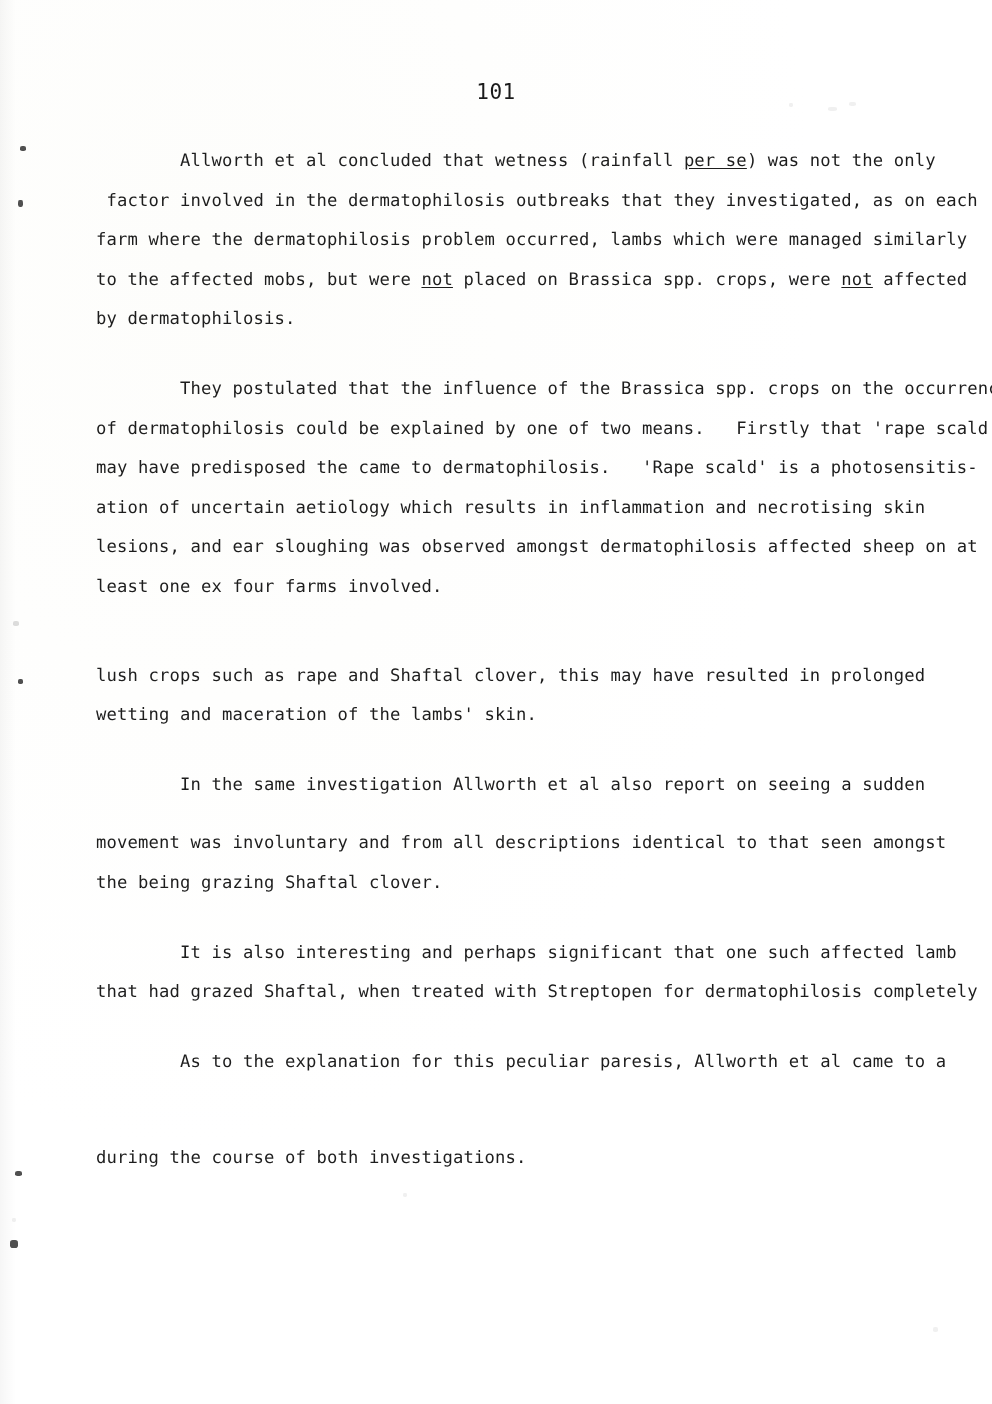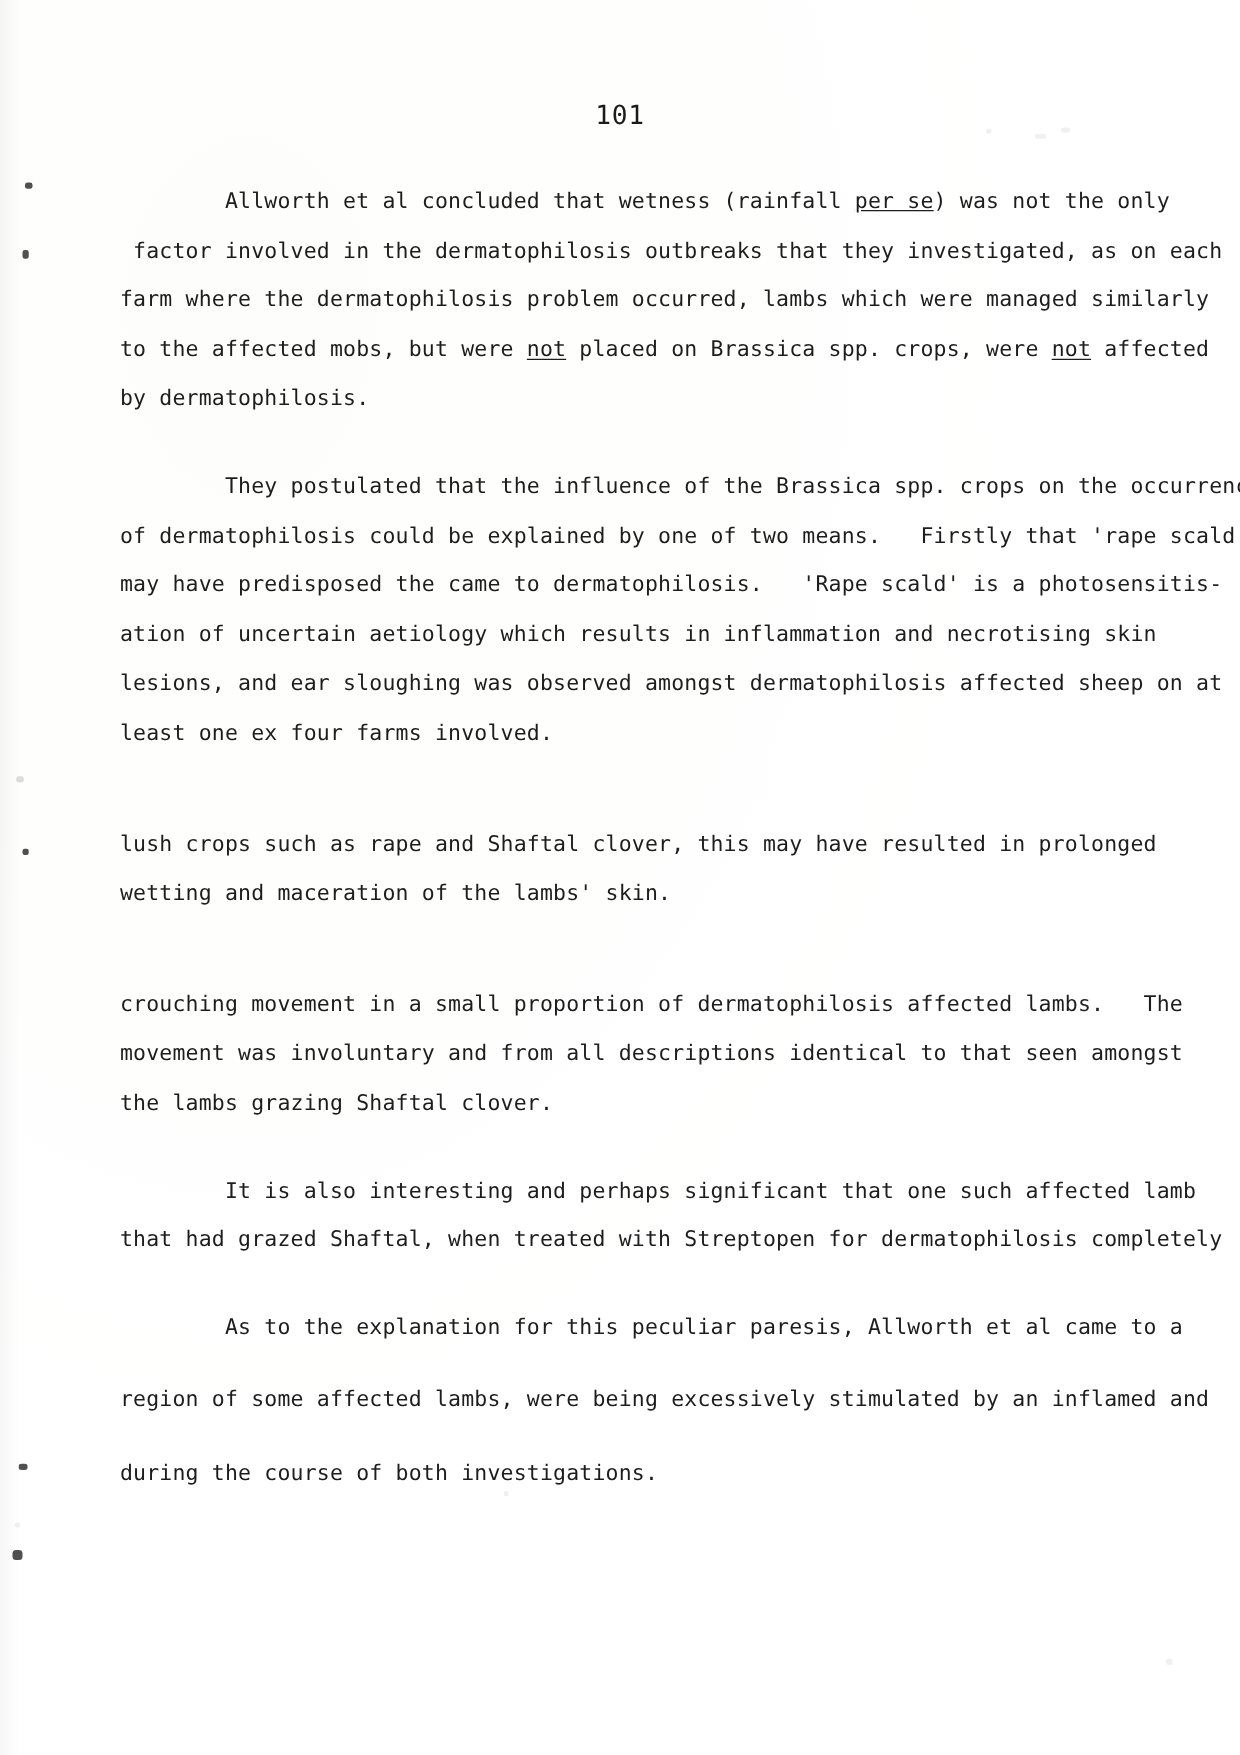--- a/index.html
+++ b/index.html
@@ -127,33 +127,33 @@
       <span class="line">least one ex four farms involved.</span>
     </p>
 
     <p class="para">
       <br>
       <span class="line">lush crops such as rape and Shaftal clover, this may have resulted in prolonged</span><br>
       <span class="line">wetting and maceration of the lambs' skin.</span>
     </p>
 
     <p class="para">
+      <span class="line">        In the same investigation Allworth et al also report on seeing a sudden</span><br>
       <br>
-      <span class="line">crouching movement in a small proportion of dermatophilosis affected lambs.   The</span><br>
       <span class="line">movement was involuntary and from all descriptions identical to that seen amongst</span><br>
-      <span class="line">the lambs grazing Shaftal clover.</span>
+      <span class="line">the being grazing Shaftal clover.</span>
     </p>
 
     <p class="para">
       <span class="line">        It is also interesting and perhaps significant that one such affected lamb</span><br>
       <span class="line">that had grazed Shaftal, when treated with Streptopen for dermatophilosis completely</span><br>
     </p>
 
     <p class="para">
       <span class="line">        As to the explanation for this peculiar paresis, Allworth et al came to a</span><br>
       <br>
-      <span class="line">region of some affected lambs, were being excessively stimulated by an inflamed and</span><br>
+      <br>
       <br>
       <span class="line">during the course of both investigations.</span>
     </p>
 
   </div>
 </div>
 
 </body></html>

